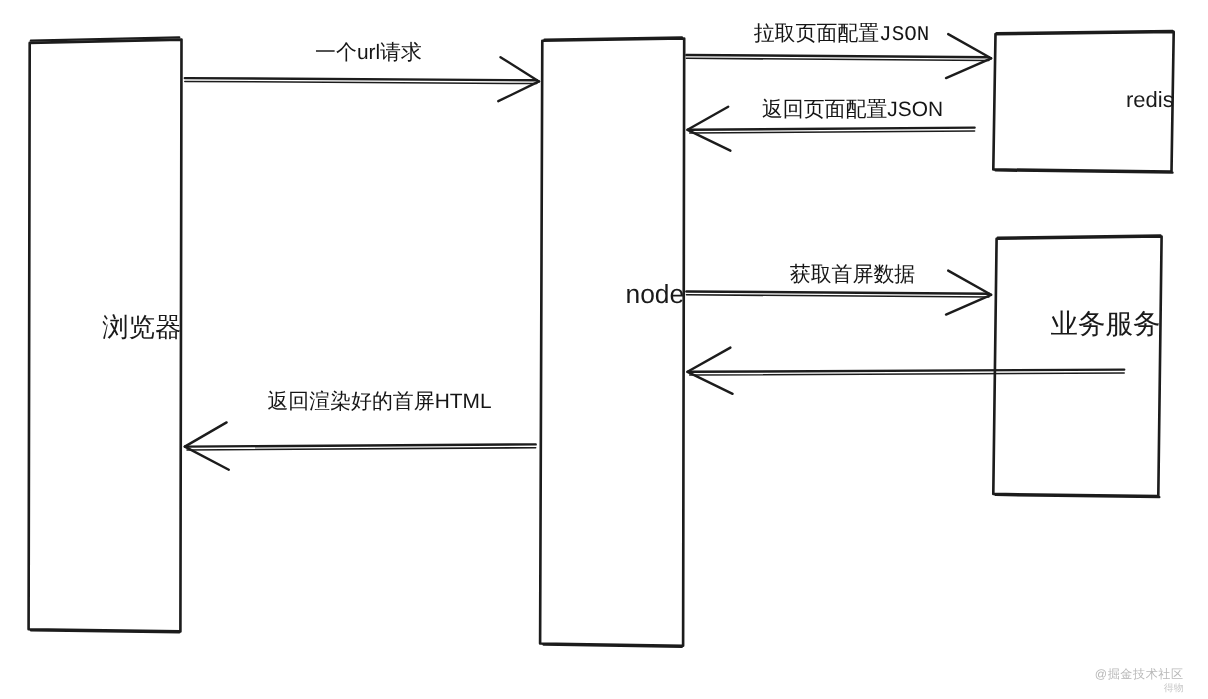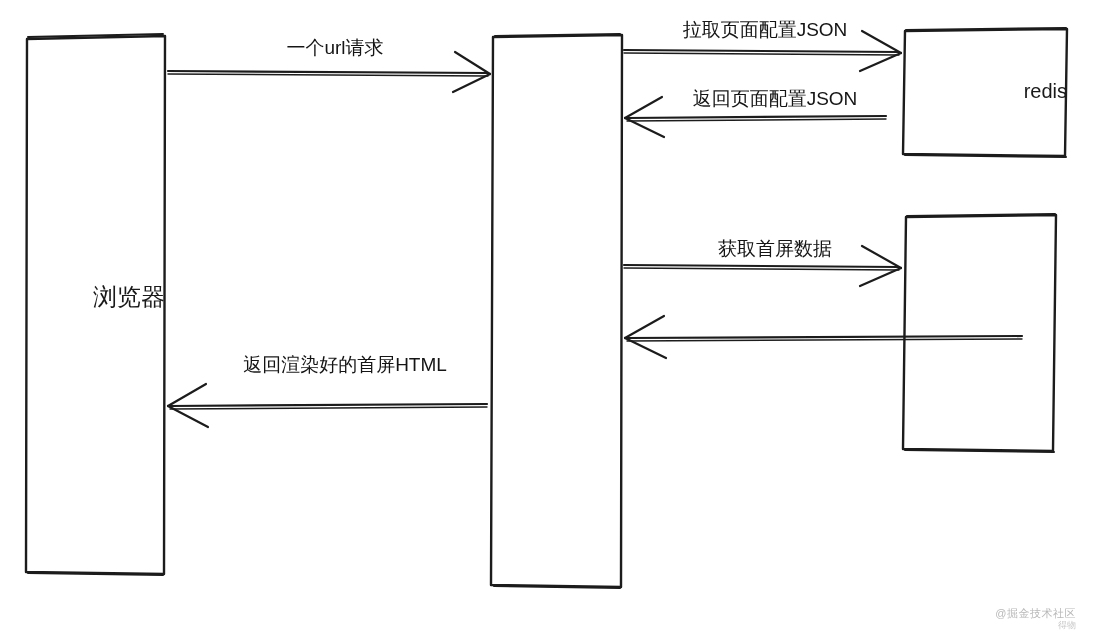--- a/index.html
+++ b/index.html
@@ -40,21 +40,21 @@
     white-space: nowrap;
     font-size: 19px;
     user-select: none;
   }
   .lbl-browser  { left: 26px;  top: 281px; width: 139px; font-size: 24px; font-family: Liberation Serif, serif; }
   .lbl-node     { left: 491px; top: 254px; width: 131px; font-size: 24px; }
   .lbl-redis    { left: 903px; top: 80px;  width: 164px; font-size: 20px; }
   .lbl-service  { left: 903px; top: 278px; width: 152px; font-size: 25px; }
 
   .el-url       { left: 190px; top: 35px;  width: 290px; }
-  .el-pull      { left: 640px; top: 17px;  width: 250px; }
+  .el-pull      { left: 640px; top: 17px;  width: 250px; font-family: Liberation Mono, monospace; }
   .el-back-json { left: 660px; top: 86px;  width: 230px; }
   .el-get-data  { left: 660px; top: 236px; width: 230px; }
   .el-ret-data  { left: 660px; top: 302px; width: 230px; }
   .el-html      { left: 200px; top: 352px; width: 290px; text-align: center; }
 
   #watermark {
     position: absolute;
     right: 22px;
     bottom: 4px;
     text-align: right;
@@ -140,21 +140,23 @@
 
     <g fill="none" stroke="#1c1c1c" stroke-width="2.2" stroke-linecap="round" stroke-linejoin="round">
       <path d="M487,404 L170,406"></path>
       <path d="M487,407 L170,409" stroke-width="1.4"></path>
       <path d="M206,384 L168,406"></path>
       <path d="M208,427 L168,406"></path>
     </g>
   </svg>
 
   <div class="node-label lbl-browser">浏览器</div>
+  <div class="node-label lbl-node">node</div>
   <div class="node-label lbl-redis">redis</div>
+  <div class="node-label lbl-service">业务服务</div>
 
   <div class="edge-label el-url">一个url请求</div>
   <div class="edge-label el-pull">拉取页面配置JSON</div>
   <div class="edge-label el-back-json">返回页面配置JSON</div>
   <div class="edge-label el-get-data">获取首屏数据</div>
   <div class="edge-label el-html">返回渲染好的首屏HTML</div>
 
   <div id="watermark">
     <div class="wm-main">@掘金技术社区</div>
     <div class="wm-sub">得物</div>

